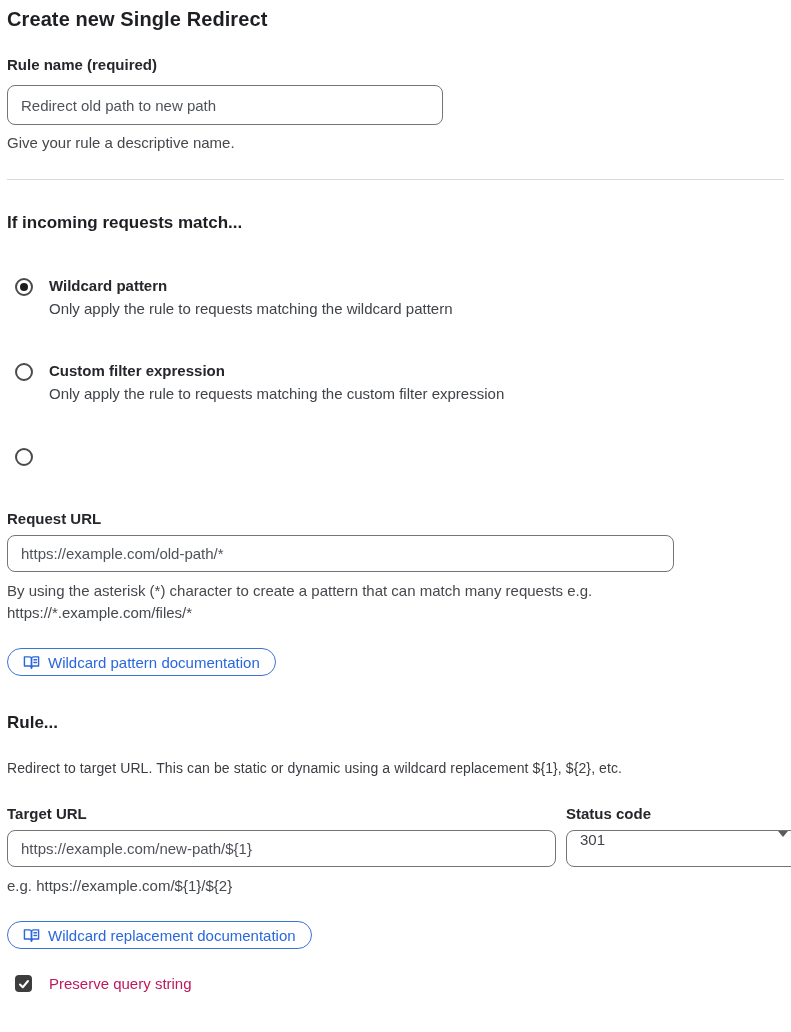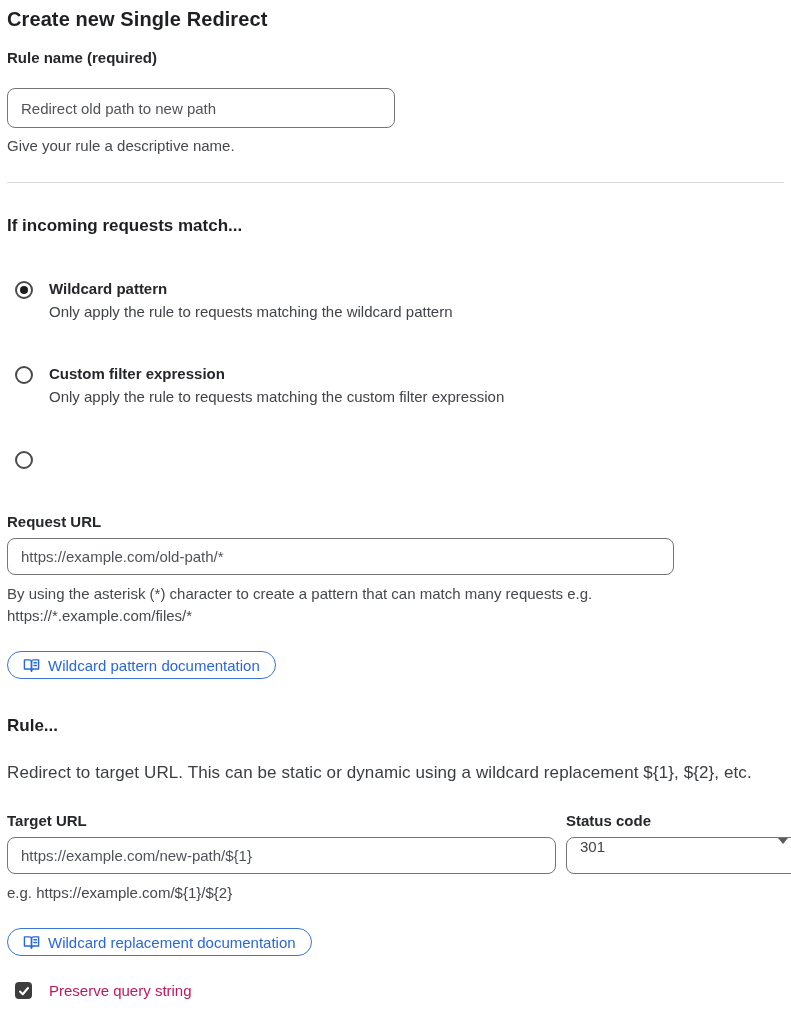--- a/index.html
+++ b/index.html
@@ -36,24 +36,24 @@
     font-size: 15px;
     color: #4f5359;
     border: 1px solid #757575;
     border-radius: 8px;
     padding: 0 13px;
     outline: none;
     background: #fff;
   }
 
   
-  .rule-name-label { margin-top: 18px; }
+  .rule-name-label { margin-top: 25px; }
   .rule-name-input {
-    margin-top: 22px;
-    width: 388px;
+    margin-top: 12px;
+    width: 436px;
     height: 40px;
   }
   .rule-name-help { margin-top: 7px; }
 
   .divider {
     border: none;
     border-top: 1px solid #d8d8d8;
     margin-top: 25px;
   }
 
@@ -130,21 +130,21 @@
     color: #2a67dd;
     font-family: "Liberation Sans", sans-serif;
     font-size: 15px;
     cursor: pointer;
   }
   .doc-button svg { display: block; }
 
   .then-heading { margin-top: 37px; }
   .then-desc {
     margin-top: 27px;
-    font-size: 17px;
+    font-size: 14px;
     color: #3a3d42;
     letter-spacing: 0.1px;
   }
 
   
   .target-row {
     display: flex;
     gap: 10px;
     margin-top: 29px;
   }

